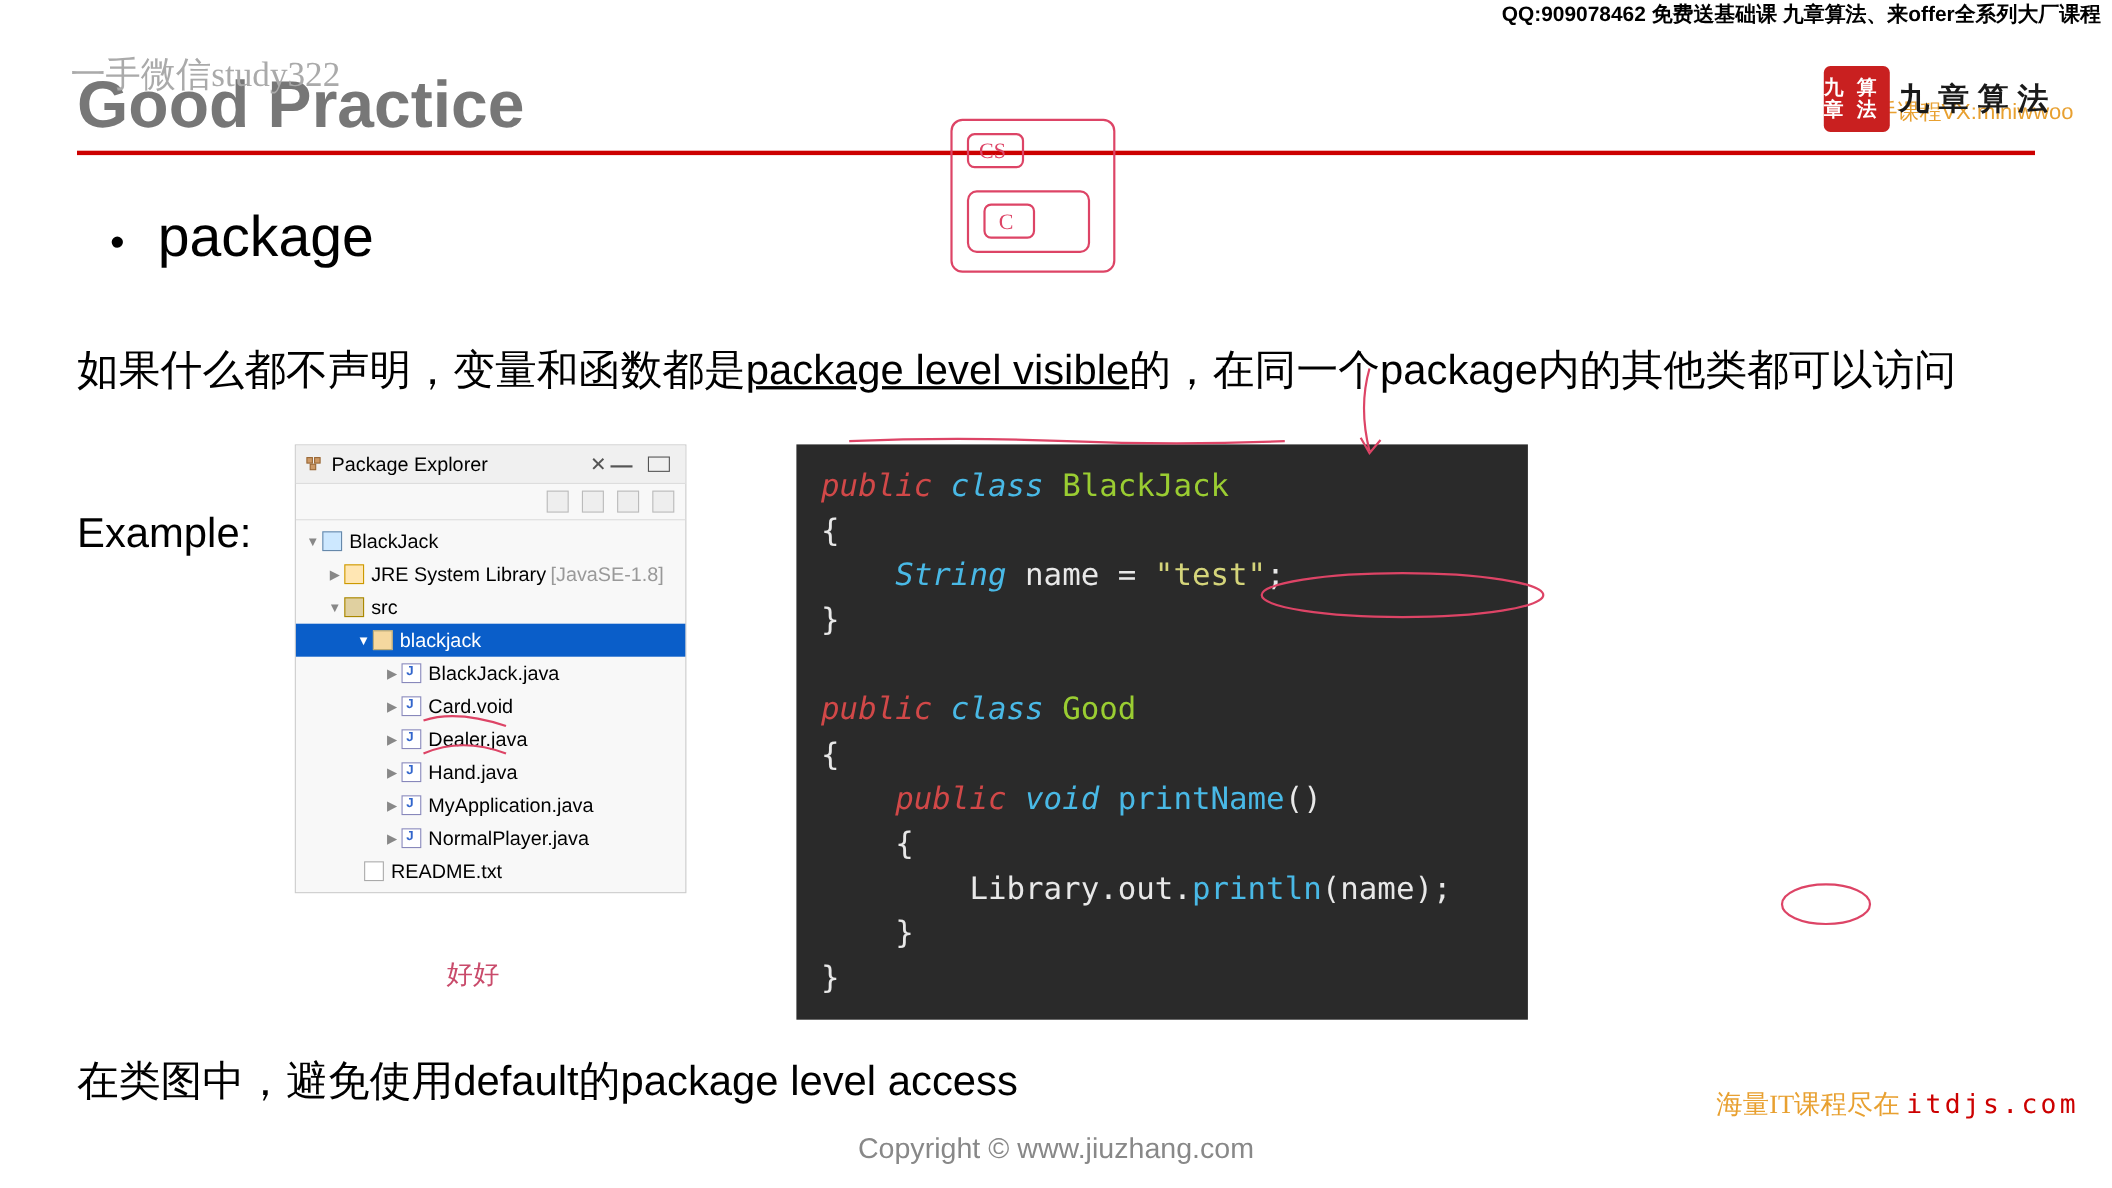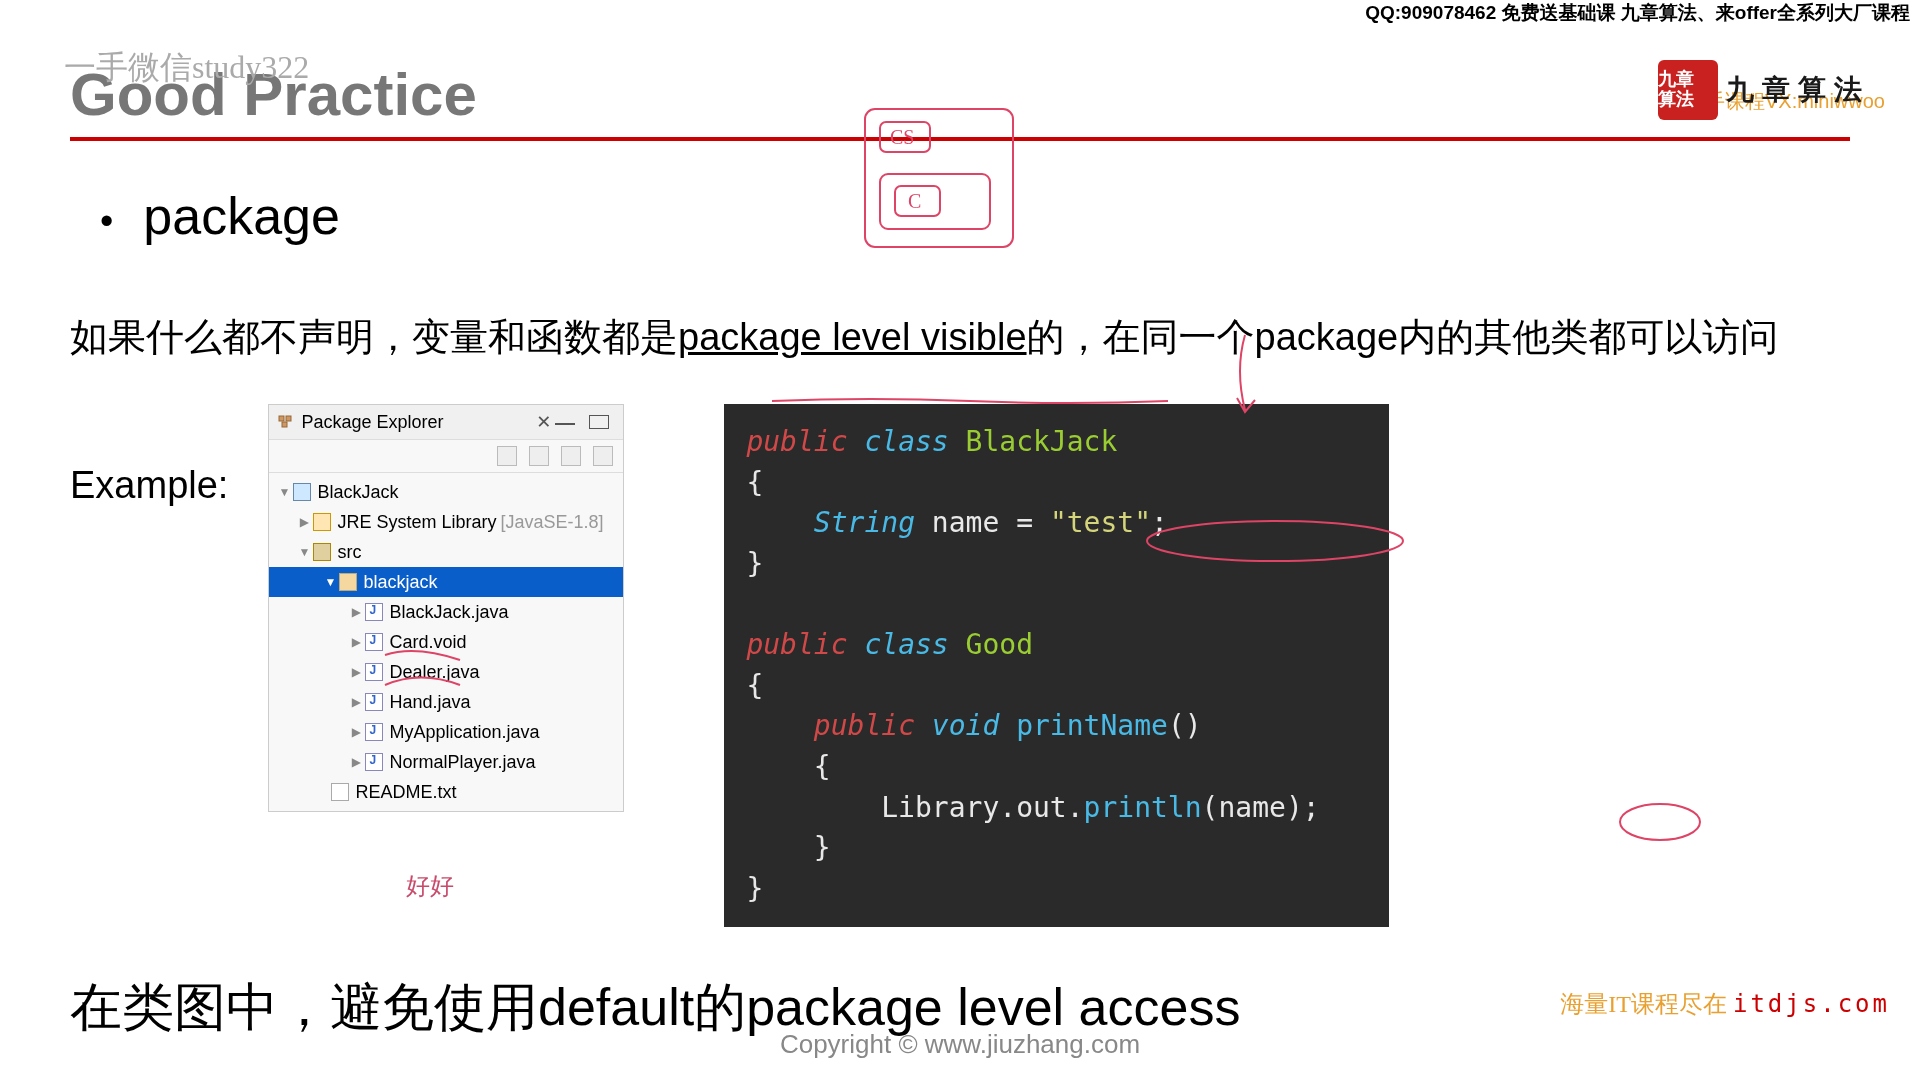--- a/index.html
+++ b/index.html
@@ -1,21 +1,21 @@
 <!DOCTYPE html>
 <html><head>
 <meta charset="utf-8">
 <style>
 * { margin: 0; padding: 0; box-sizing: border-box; }
 body { width: 1920px; height: 1080px; font-family: Arial, "Microsoft YaHei", sans-serif; background: #fff; position: relative; overflow: hidden; }
 .top-banner { position: absolute; top: 0; right: 10px; color: #000; font-size: 19px; font-weight: bold; z-index: 10; }
 .watermark-tl { position: absolute; top: 46px; left: 64px; color: #aaa; font-size: 32px; font-family: Liberation Serif, serif; }
 .watermark-tr { position: absolute; top: 88px; right: 35px; color: #e8a030; font-size: 20px; font-family: "Microsoft YaHei", sans-serif; }
 .logo-area { position: absolute; top: 60px; right: 50px; display: flex; align-items: center; gap: 8px; }
-.logo-seal { width: 60px; height: 60px; background: #c92020; border-radius: 6px; display: flex; flex-direction: column; justify-content: center; color: #fff; font-size: 18px; line-height: 1.1; font-weight: bold; }
+.logo-seal { width: 60px; height: 60px; background: #c92020; border-radius: 6px; display: flex; flex-direction: row; justify-content: center; align-items: center; color: #fff; font-size: 18px; line-height: 1.1; font-weight: bold; }
 .logo-text { font-size: 28px; font-weight: bold; color: #1a1a1a; letter-spacing: 8px; font-family: "KaiTi", "Microsoft YaHei", serif; }
 .slide { padding: 60px 70px 0 70px; }
 .title { font-size: 60px; color: #777; font-weight: bold; margin-bottom: 8px; }
 .title-rule { height: 4px; background: #c00; margin-bottom: 45px; }
 .bullet-row { display: flex; align-items: baseline; gap: 30px; margin-left: 30px; margin-bottom: 65px; }
 .bullet-dot { font-size: 38px; color: #000; }
 .bullet-text { font-size: 52px; color: #000; }
 .body-text { font-size: 38px; color: #000; line-height: 1.4; margin-bottom: 40px; }
 .underline { text-decoration: underline; }
 .example-row { display: flex; align-items: flex-start; gap: 40px; }
@@ -45,21 +45,21 @@
 .ticon.txt { background: #fff; border-color: #aaa; }
 .lib-extra { color: #999; margin-left: 4px; }
 .code-block { width: 665px; background: #2a2a2a; padding: 18px 22px; font-family: "Consolas", monospace; font-size: 28px; line-height: 1.45; color: #e8e8e8; margin-left: 60px; }
 .kw-mod { color: #d14848; font-style: italic; }
 .kw-type { color: #49b9e6; font-style: italic; }
 .cls-name { color: #9acd32; }
 .fn-name { color: #49b9e6; }
 .str { color: #d4d47a; }
 .punc { color: #e8e8e8; }
 .ident { color: #e8e8e8; }
-.bottom-text { font-size: 52px; color: #000; margin-top: 46px; }
+.bottom-text { font-size: 38px; color: #000; margin-top: 30px; }
 .copyright { position: absolute; bottom: 20px; left: 0; right: 0; text-align: center; color: #888; font-size: 26px; }
 .watermark-br { position: absolute; bottom: 60px; right: 30px; color: #e8a030; font-size: 24px; font-family: "KaiTi", serif; }
 .watermark-br .dom { color: #c00; font-family: monospace; letter-spacing: 3px; }
 .anno { position: absolute; pointer-events: none; }
 .sketch-box { position: absolute; top: 104px; left: 860px; width: 160px; height: 150px; }
 .sk { stroke: #d46; stroke-width: 2; fill: none; }
 .handw { position: absolute; color: #c94b6b; font-size: 24px; font-family: cursive; }
 </style>
 </head>
 <body>

